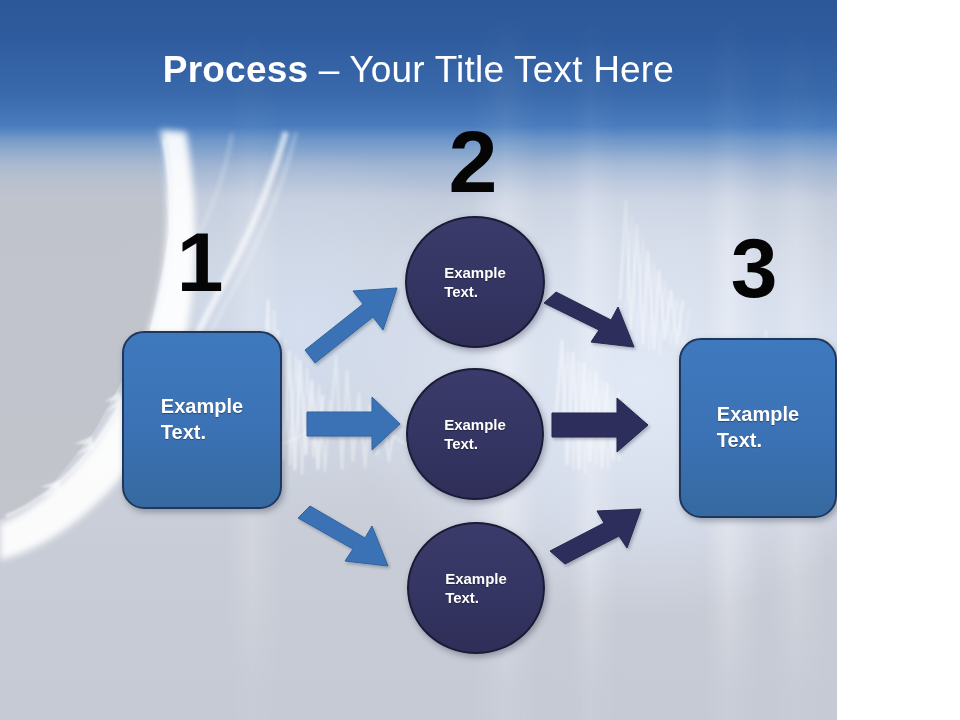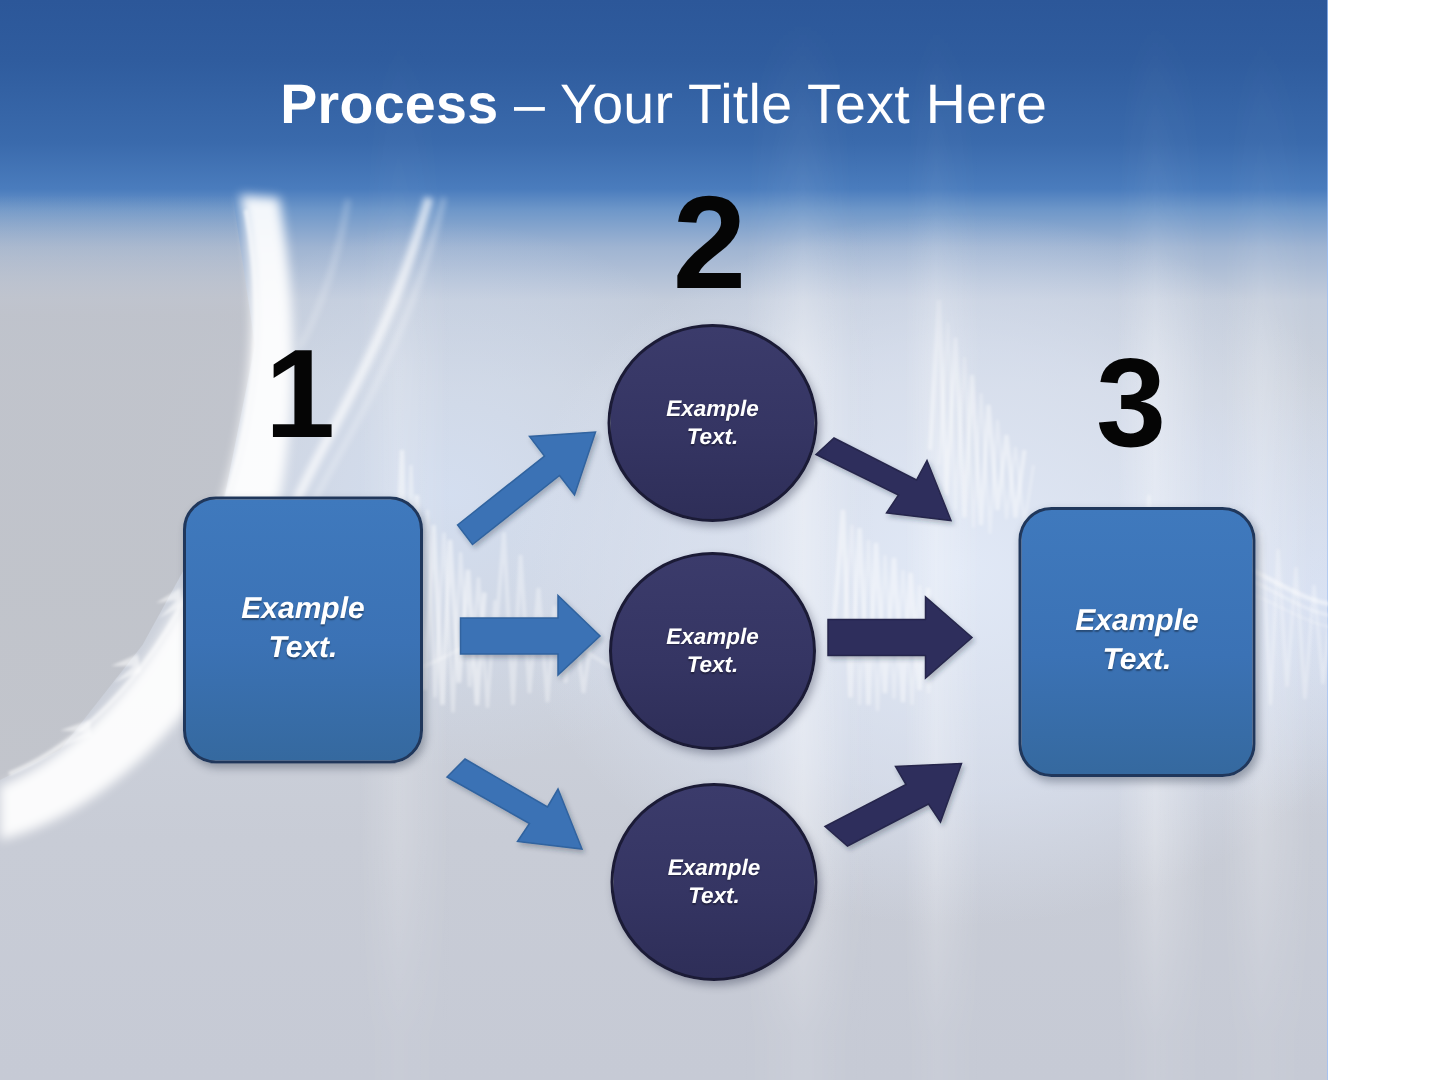--- a/index.html
+++ b/index.html
@@ -9,22 +9,21 @@
   }
   body {
     font-family: "Liberation Sans", sans-serif;
   }
 
   #slide {
     position: relative;
     width: 837px;
     height: 720px;
     overflow: hidden;
-    background: #3b82f6;
-    padding-left: 48px;
+    background: #1d4ed8;
   }
 
   
   .bg-layer {
     position: absolute;
     inset: 0;
     pointer-events: none;
   }
 
   
@@ -97,22 +96,20 @@
     text-align: center;
   }
   #num1 { left: 150px; top: 220px; width: 100px; font-size: 84px; }
   #num2 { left: 418px; top: 118px; width: 110px; font-size: 88px; }
   #num3 { left: 702px; top: 226px; width: 104px; font-size: 84px; }
 
   
   .node-text {
     color: #ffffff;
     font-weight: bold;
-    font-style: italic;
-    text-align: center;
     line-height: 1.28;
     text-shadow: 0 1px 1px rgba(0,0,0,0.35);
     pointer-events: none;
   }
 
   .rect-node {
     position: absolute;
     border-radius: 22px;
     background: linear-gradient(to bottom, #3f79bd 0%, #3b72b5 55%, #35699f 100%);
     border: 2px solid #20375b;

